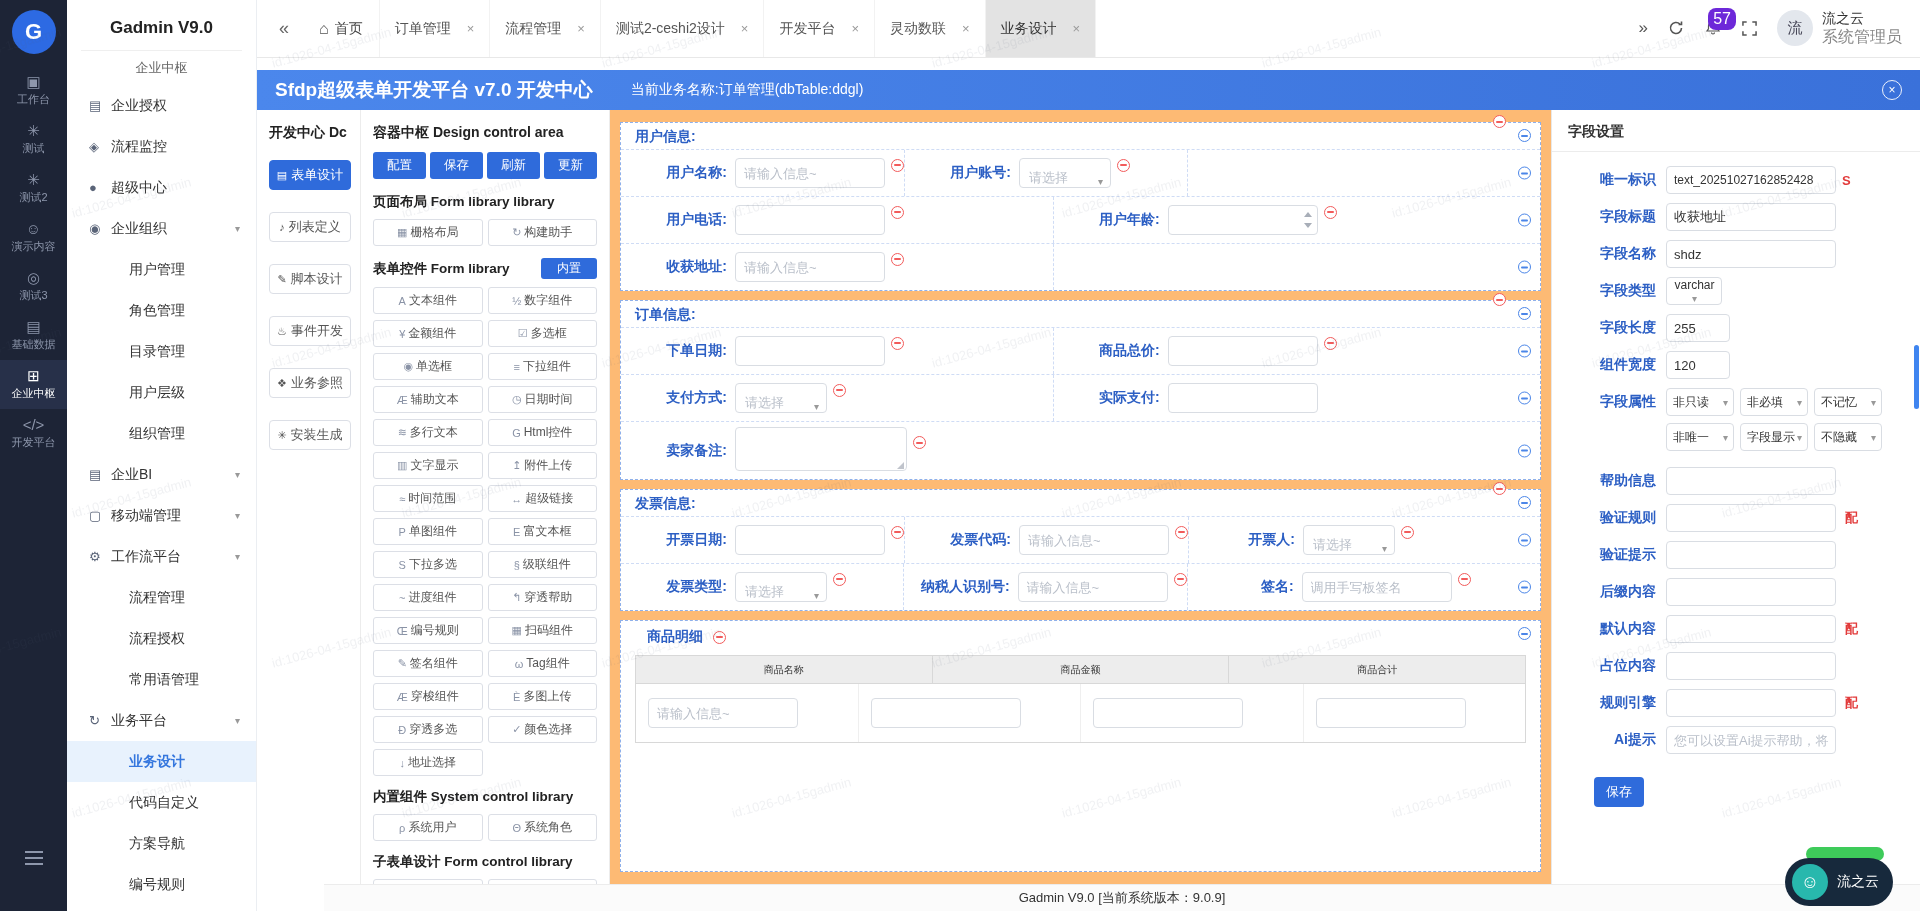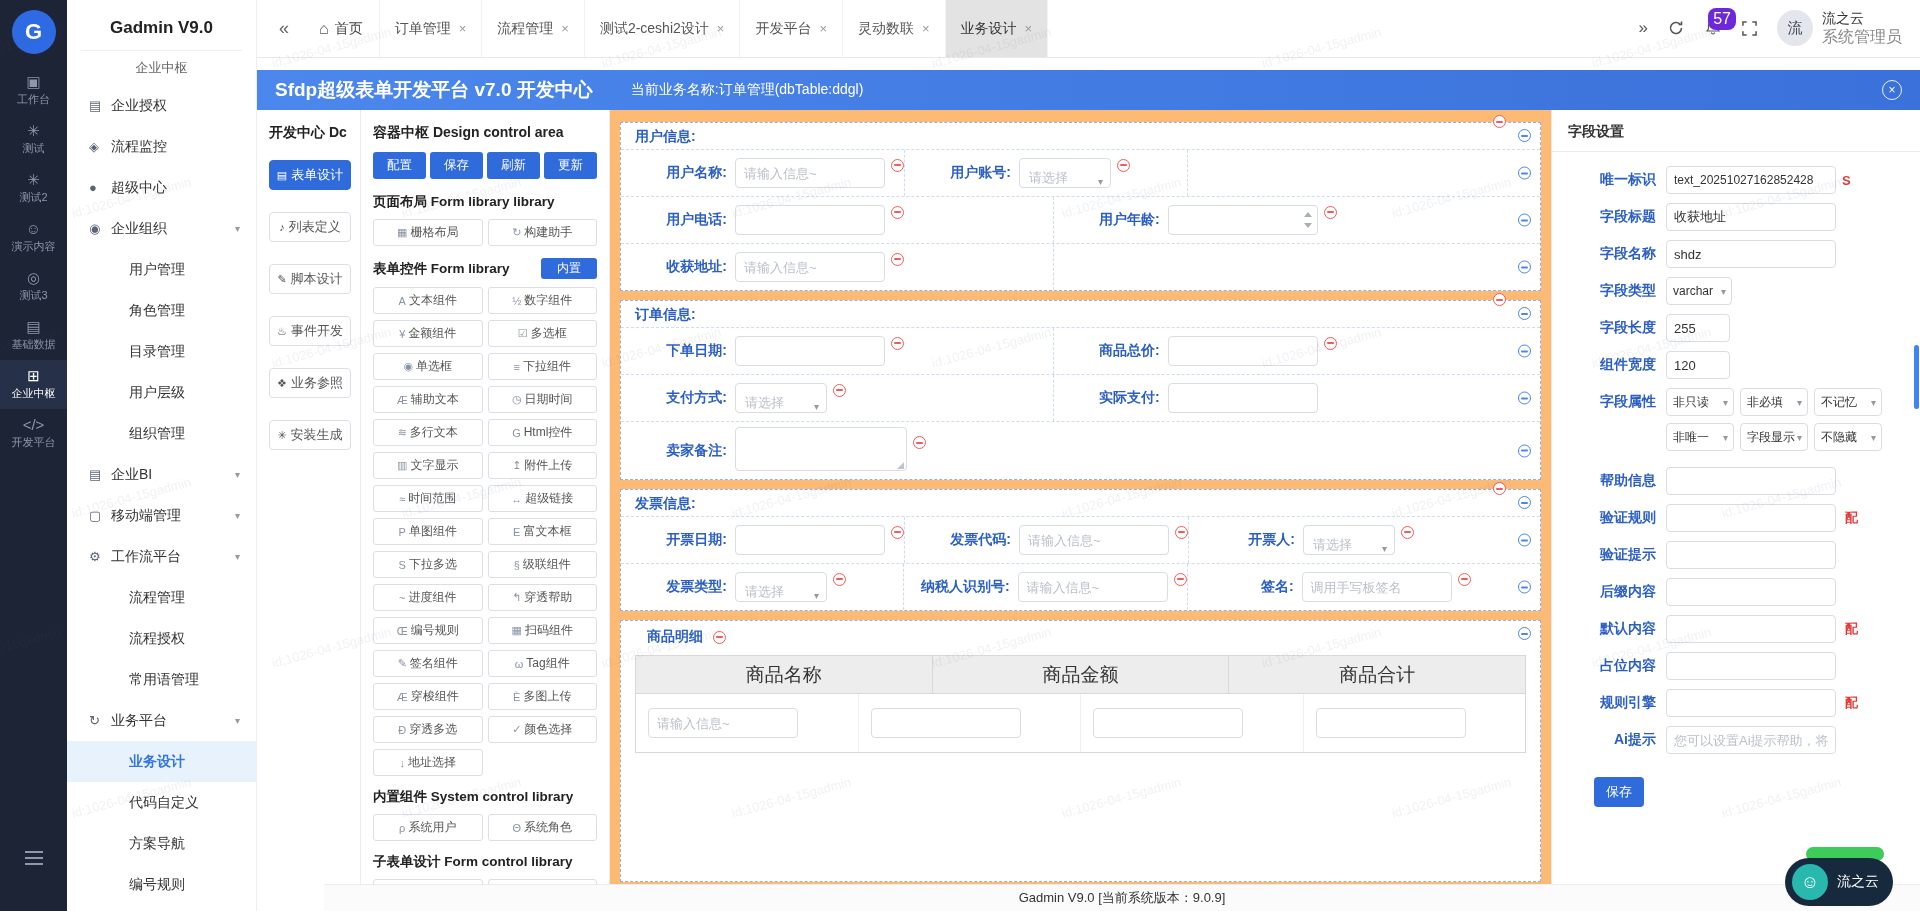--- a/index.html
+++ b/index.html
@@ -41,21 +41,21 @@
   #main{position:absolute;left:257px;top:0;right:0;height:911px;background:#fff;}
 
   
   #tabbar{display:flex;align-items:center;height:58px;border-bottom:1px solid #e8e8e8;
     background:#fff;padding-right:18px;}
   .tb-collapse{padding:0 14px 0 22px;color:#666;font-size:18px;cursor:pointer;}
   .home-tab{display:flex;align-items:center;gap:6px;padding:0 16px;height:100%;
     font-size:14px;color:#444;cursor:pointer;border-right:1px solid #f2f2f2;}
   .home-icon{font-size:16px;color:#555;}
   .tabs{display:flex;height:100%;}
-  .tab{display:flex;align-items:center;gap:8px;padding:0 15px;font-size:14px;color:#555;
+  .tab{display:flex;align-items:center;gap:16px;padding:0 15px;font-size:14px;color:#555;
     border-right:1px solid #f2f2f2;cursor:pointer;white-space:nowrap;}
   .tab.active{background:#e3e3e3;color:#333;}
   .tab-close{color:#999;font-size:13px;cursor:pointer;}
   .tb-right{margin-left:auto;display:flex;align-items:center;gap:20px;}
   .tb-icon{color:#555;font-size:17px;cursor:pointer;position:relative;display:flex;align-items:center;}
   .notif-badge{position:absolute;top:-11px;right:-14px;background:#6d28d9;color:#fff;
     font-size:16px;padding:1px 5px;border-radius:8px;line-height:1.2;}
   .user{display:flex;align-items:center;gap:9px;cursor:pointer;}
   .avatar{width:36px;height:36px;border-radius:50%;background:#e3e7ed;color:#445;
     display:flex;align-items:center;justify-content:center;font-size:15px;flex:none;}
@@ -139,21 +139,21 @@
     border-left:4px solid transparent;border-right:4px solid transparent;cursor:pointer;}
   .spin-up{top:7px;border-bottom:5px solid #a8aeb8;}
   .spin-down{bottom:7px;border-top:5px solid #a8aeb8;}
 
   
   .sec-detail{padding-bottom:128px;}
   .detail-title{display:flex;align-items:center;gap:10px;padding:7px 0 5px 26px;}
   .detail-title .t{font-size:14px;font-weight:700;color:#2c5fc4;}
   .dt{margin:4px 14px 0;border:1px solid #d8d8d8;}
   .dt-head{display:flex;background:#ededed;}
-  .dt-hc{flex:1;height:38px;display:flex;align-items:center;justify-content:center;font-size:19px;
+  .dt-hc{flex:1;height:28px;display:flex;align-items:center;justify-content:center;font-size:10px;
     color:#333;border-right:1px solid #d8d8d8;border-bottom:1px solid #d8d8d8;}
   .dt-hc:last-child{border-right:none;}
   .dt-row{display:flex;}
   .dt-c{flex:1;height:58px;display:flex;align-items:center;padding-left:12px;
     border-right:1px solid #efefef;}
   .dt-c:last-child{border-right:none;}
   .dt-c .fin{width:150px;}
 
   
   #settings{width:369px;border-left:1px solid #e8e8e8;flex:none;padding:0 16px;overflow:hidden;}
@@ -163,21 +163,21 @@
   .slabel{width:88px;text-align:right;margin-right:10px;color:#2c5fc4;font-weight:700;
     font-size:14px;flex:none;white-space:nowrap;}
   .sin{width:170px;height:28px;border:1px solid #d9dde3;border-radius:4px;padding:0 7px;
     font-size:13px;color:#333;background:#fff;}
   .sin.small{width:64px;}
   .sin.mono{font-size:12px;}
   .sin::placeholder{color:#b9bfc9;}
   .mini-sel{height:28px;border:1px solid #d9dde3;border-radius:4px;display:flex;align-items:center;
     justify-content:space-between;padding:0 5px 0 6px;font-size:12px;color:#333;background:#fff;
     cursor:pointer;white-space:nowrap;}
-  .type-sel{width:66px;}
+  .type-sel{width:56px;flex-direction:column;}
   .attr-row{display:flex;gap:6px;}
   .attr-row .mini-sel{width:68px;}
   .srow.attr2{padding-left:98px;margin-top:-2px;}
   .srow.gap-top{margin-top:16px;}
   .sflag{color:#e23b3b;font-weight:700;font-size:13px;margin-left:6px;}
   .scfg{color:#e23b3b;font-weight:700;font-size:13px;margin-left:9px;cursor:pointer;}
   .save-btn{margin:14px 0 0 26px;background:#2f6bdb;color:#fff;border:none;border-radius:4px;
     padding:6px 12px;font-size:13px;cursor:pointer;}
 
   

